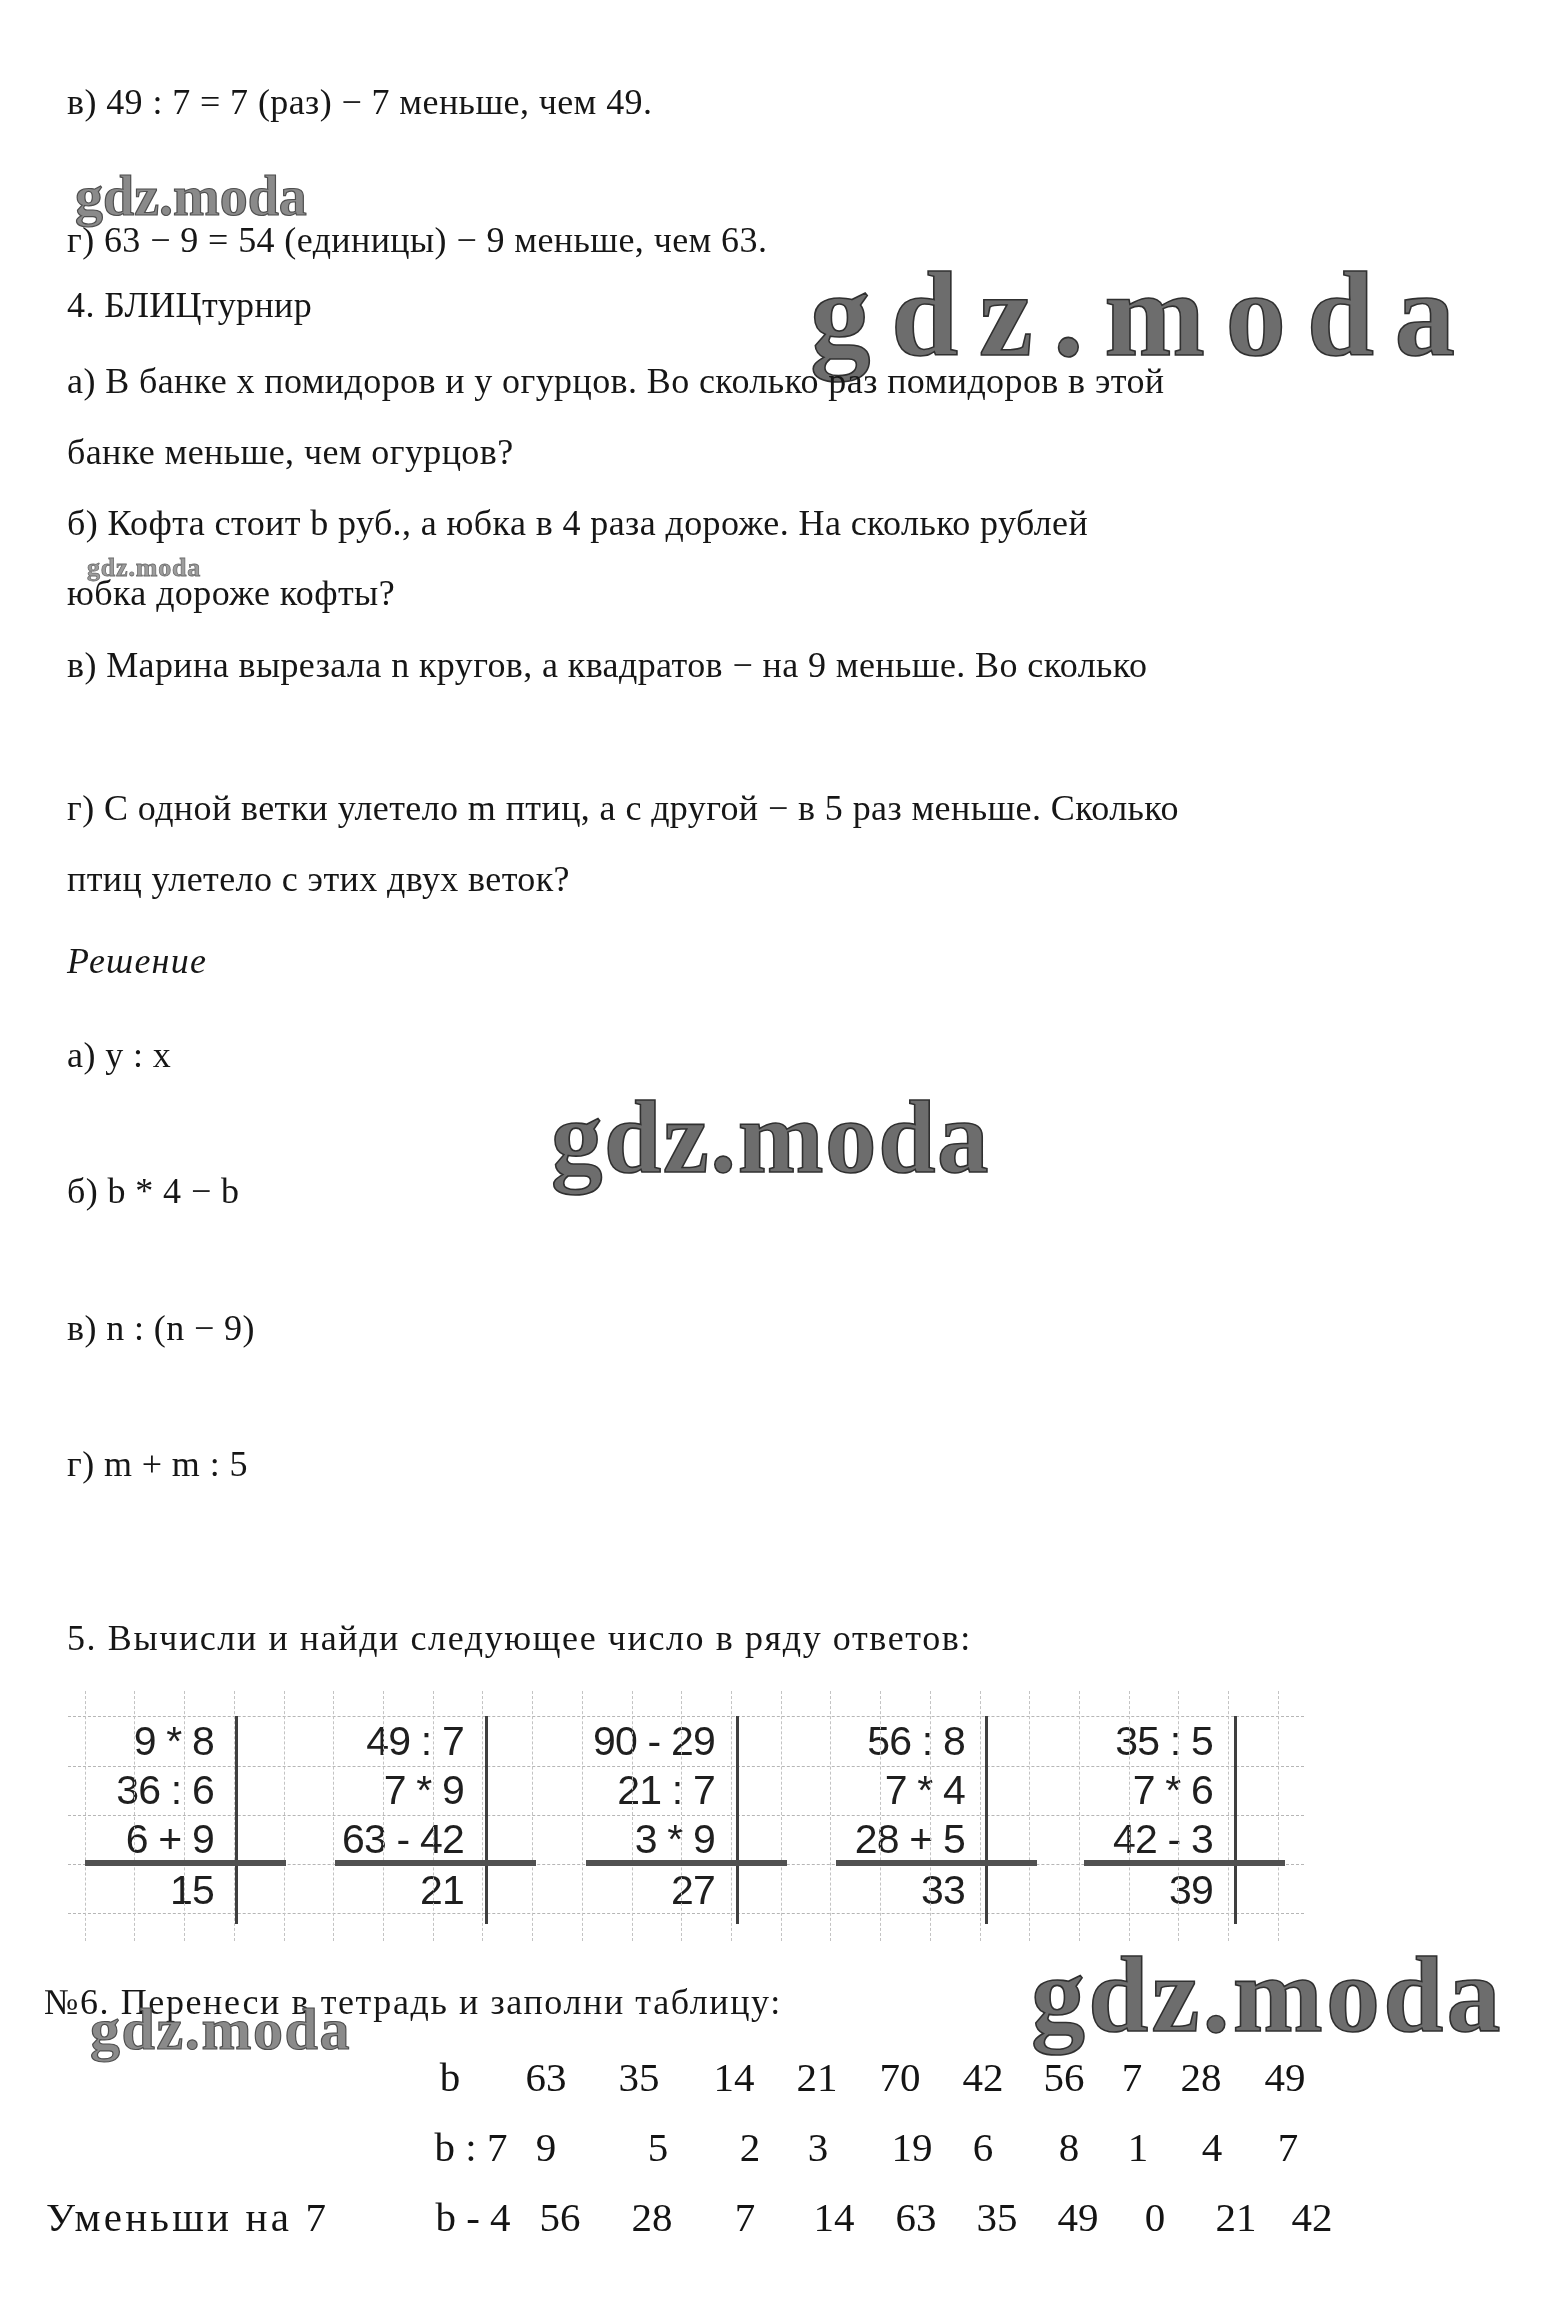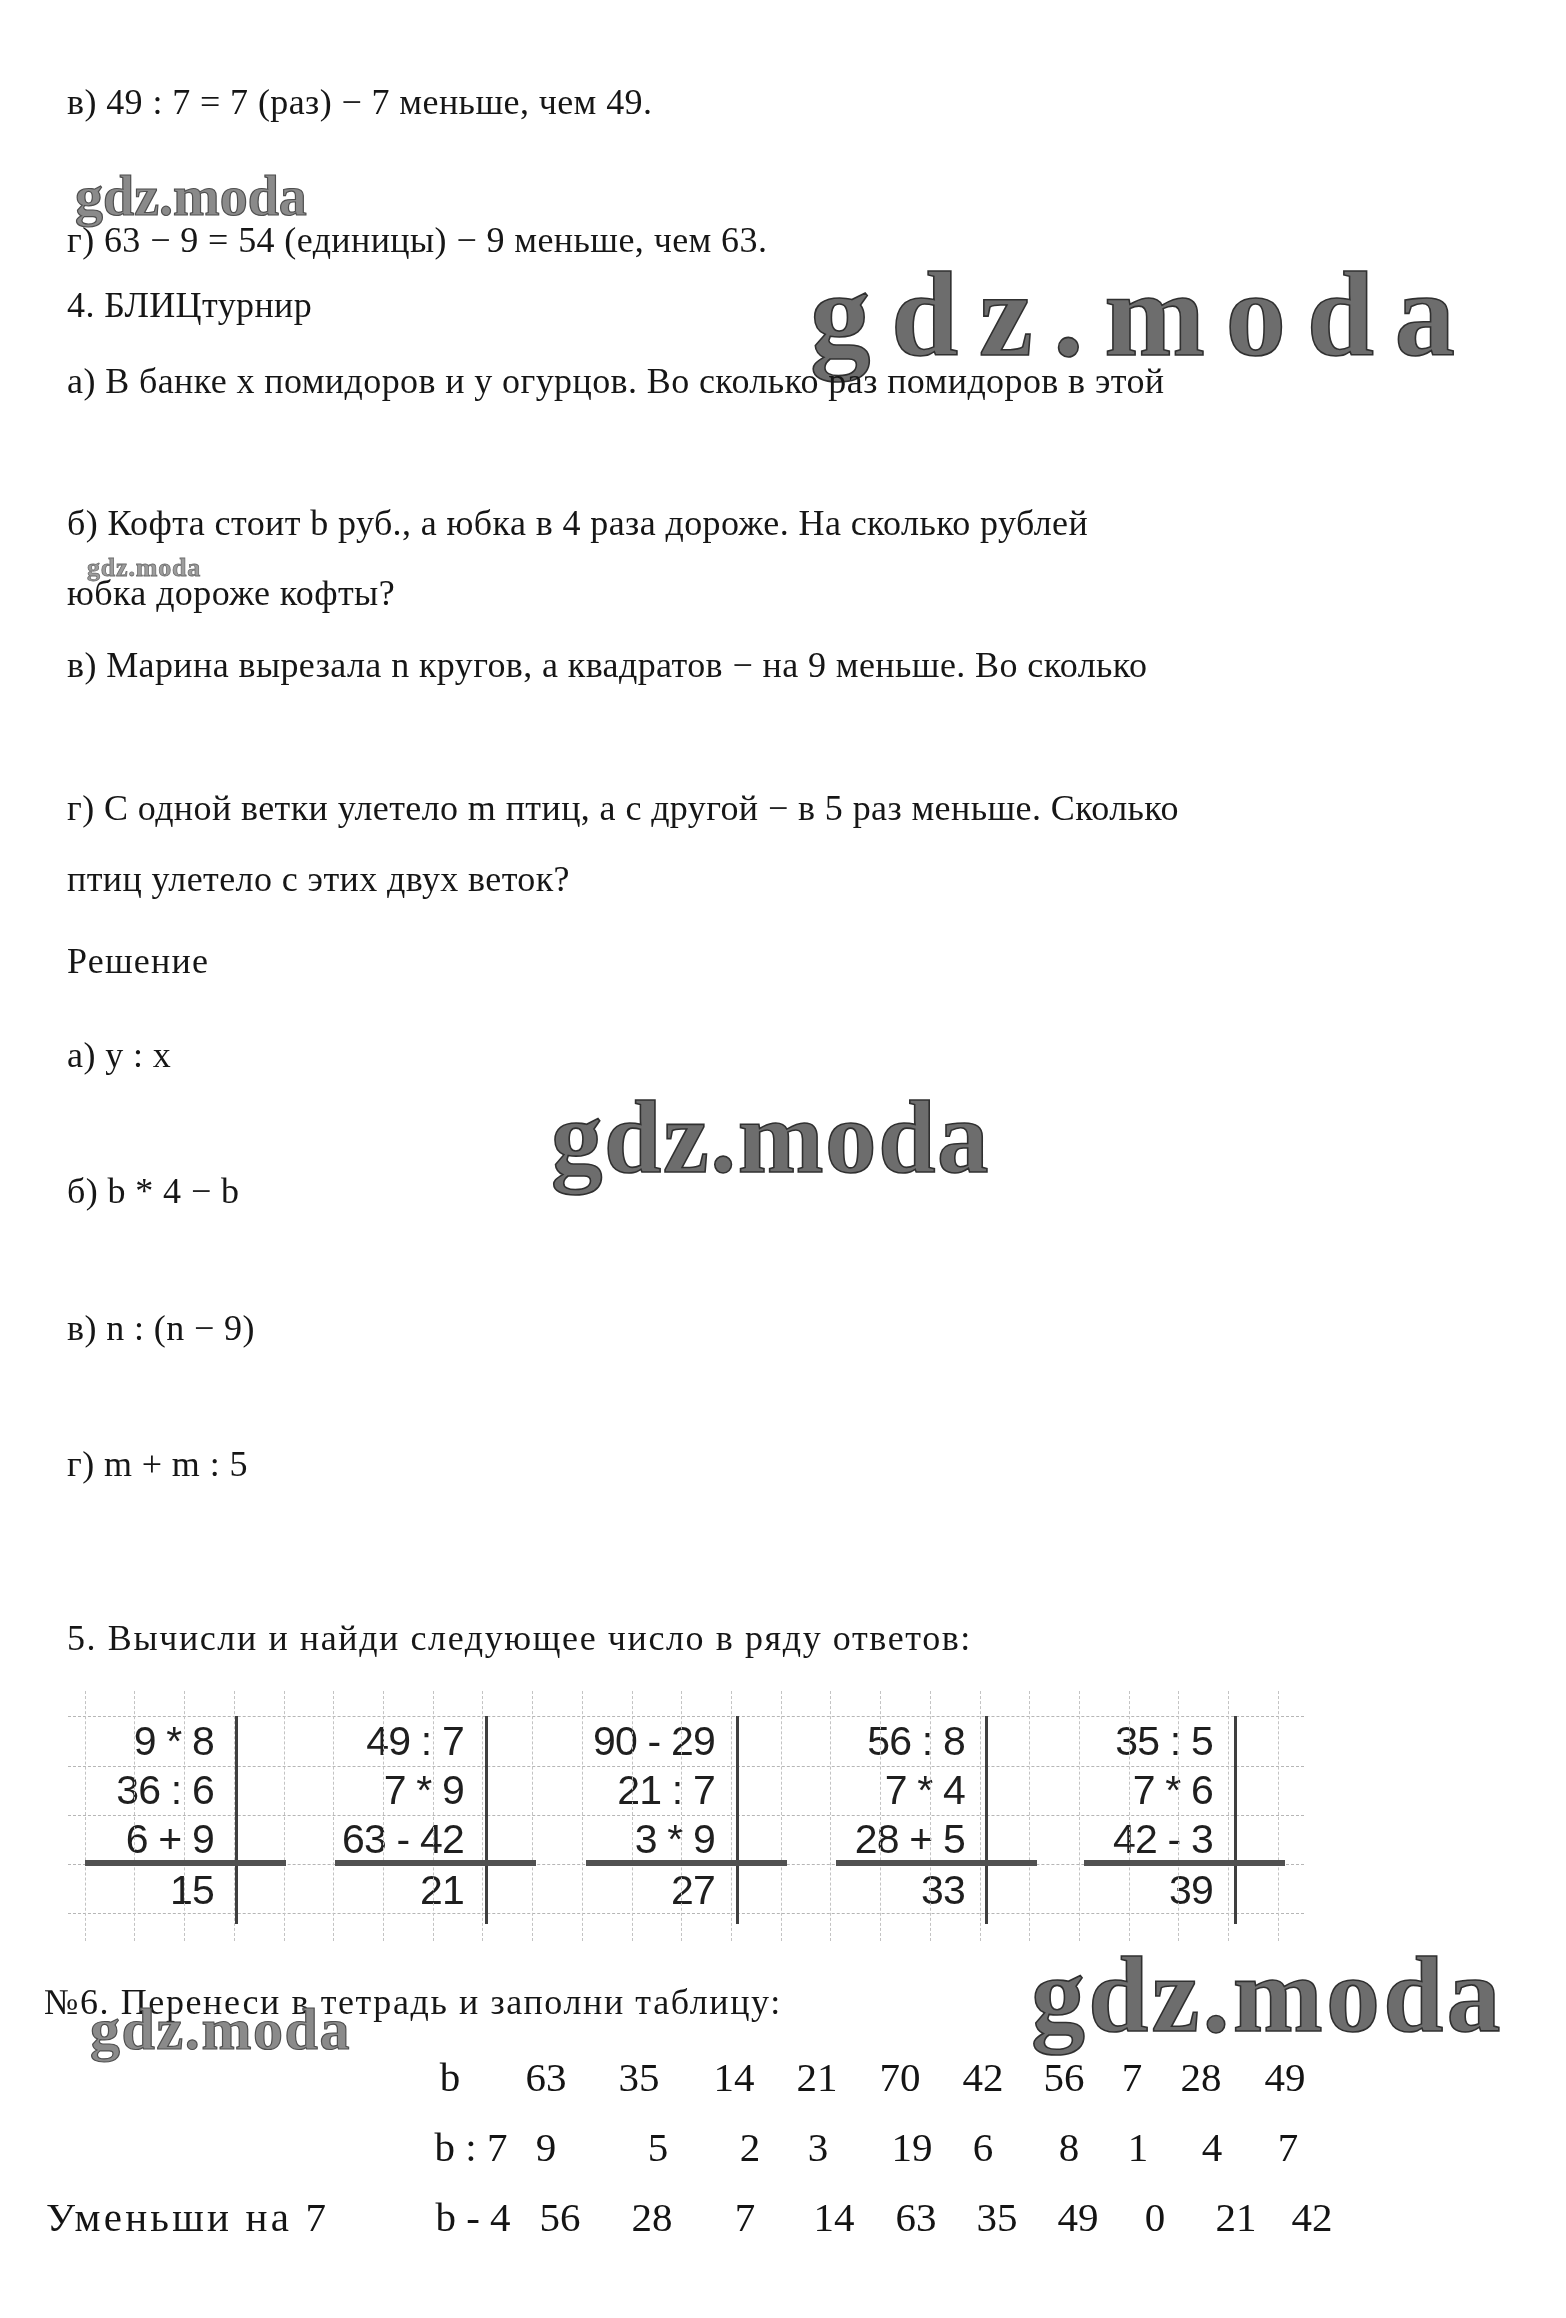--- a/index.html
+++ b/index.html
@@ -4,21 +4,21 @@
 <style>
   html,body{margin:0;padding:0;background:#e8e8e8;}
   .page{
     position:relative;width:1567px;height:2319px;background:#ffffff;
     font-family:"Liberation Serif",serif;color:#161616;overflow:hidden;
   }
   .tl{
     position:absolute;left:67px;font-size:36px;line-height:41px;
     white-space:nowrap;letter-spacing:0.4px;
   }
-  .it{letter-spacing:1.2px;}
+  .it{font-style:italic;letter-spacing:1.2px;}
   .sp2{letter-spacing:1.6px;}
   
   .wm{
     position:absolute;font-family:"Liberation Serif",serif;font-weight:bold;
     line-height:1;white-space:nowrap;
   }
   .wm-d{color:#6d6d6d;-webkit-text-stroke:1.6px #303030;}
   .wm-m{color:#8a8a8a;-webkit-text-stroke:1.2px #4f4f4f;}
   .wm-l{color:#9d9d9d;-webkit-text-stroke:0.8px #6e6e6e;}
   
@@ -42,20 +42,21 @@
 <div class="page">
 
   <div class="tl" style="top:82px">в) 49 : 7 = 7 (раз) − 7 меньше, чем 49.</div>
   <div class="wm wm-m" style="left:75px;top:168px;font-size:56px;">gdz.moda</div>
   <div class="tl" style="top:220px">г) 63 − 9 = 54 (единицы) − 9 меньше, чем 63.</div>
 
   <div class="tl" style="top:285px">4. БЛИЦтурнир</div>
   <div class="wm wm-d" style="left:810px;top:254px;font-size:121px;letter-spacing:20.6px;">gdz.moda</div>
 
   <div class="tl" style="top:361px">а) В банке x помидоров и у огурцов. Во сколько раз помидоров в этой</div>
+  <div class="tl" style="top:432px">банке меньше, чем огурцов?</div>
   <div class="tl" style="top:503px">б) Кофта стоит b руб., а юбка в 4 раза дороже. На сколько рублей</div>
   <div class="wm wm-l" style="left:87px;top:555px;font-size:26px;letter-spacing:0.8px;">gdz.moda</div>
   <div class="tl" style="top:573px">юбка дороже кофты?</div>
   <div class="tl" style="top:645px">в) Марина вырезала n кругов, а квадратов − на 9 меньше. Во сколько</div>
   <div class="tl" style="top:788px">г) С одной ветки улетело m птиц, а с другой − в 5 раз меньше. Сколько</div>
   <div class="tl" style="top:859px">птиц улетело с этих двух веток?</div>
 
   <div class="tl it" style="top:941px">Решение</div>
   <div class="tl" style="top:1035px">а) y : x</div>
   <div class="wm wm-d" style="left:551px;top:1086px;font-size:103px;letter-spacing:1.6px;">gdz.moda</div>

